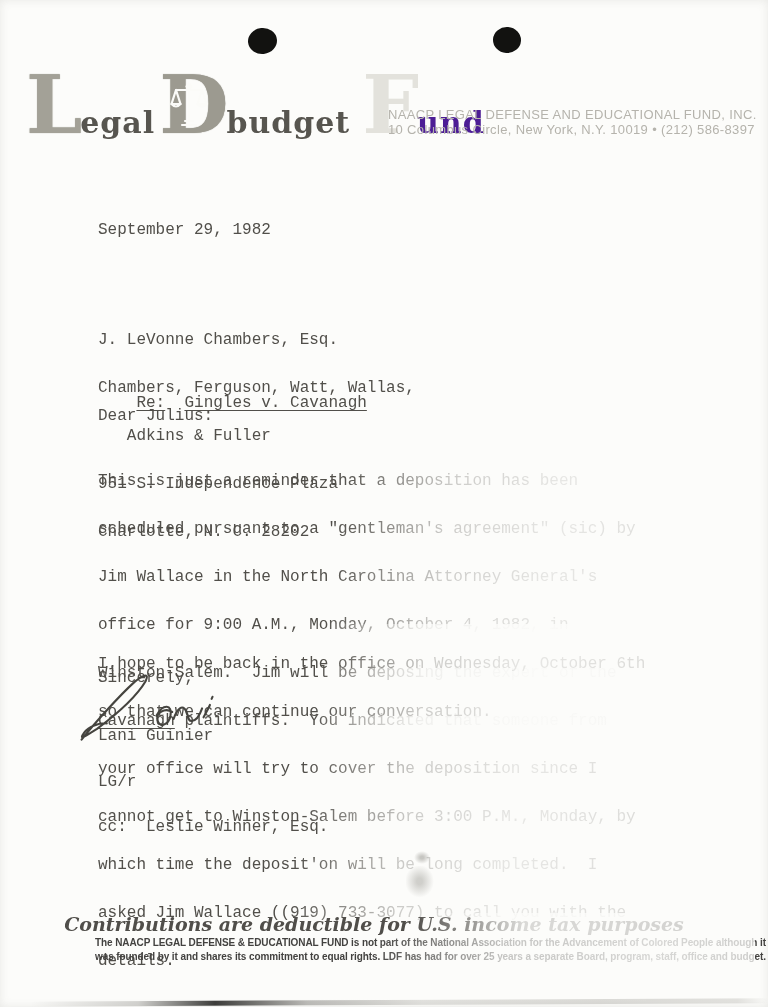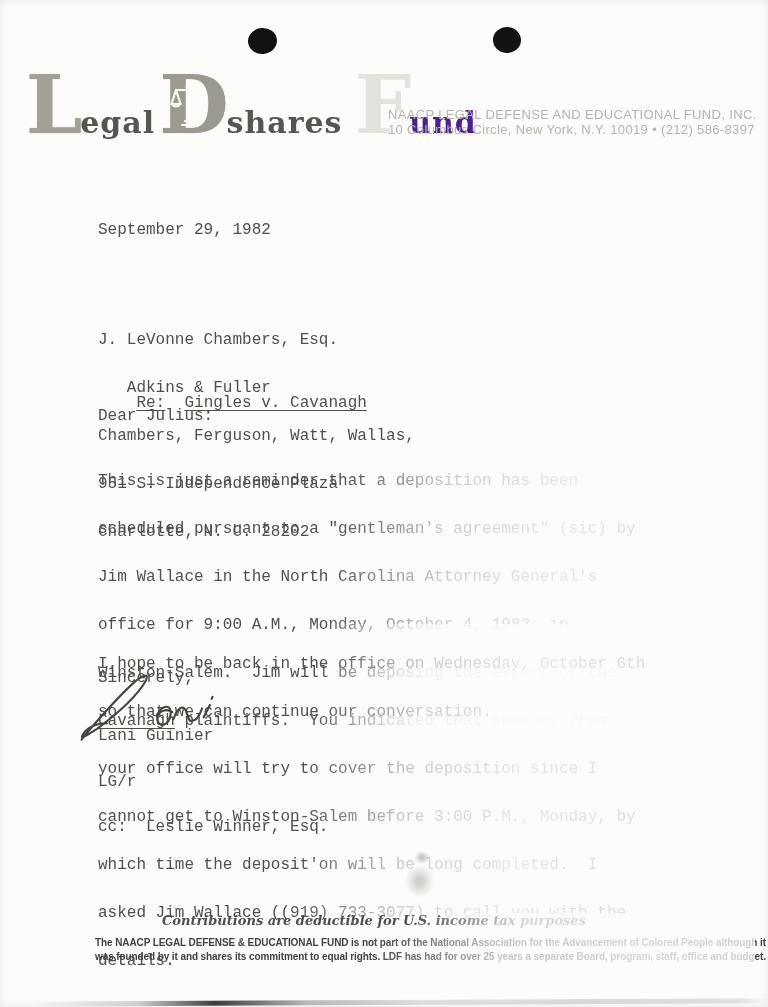--- a/index.html
+++ b/index.html
@@ -37,21 +37,21 @@
   .fade{}
   .fade::after{content:"";position:absolute;left:0;right:-10px;bottom:0;top:0;pointer-events:none;
       background:linear-gradient(97deg,rgba(252,252,250,0) 40%,rgba(252,252,250,.72) 58%,
       rgba(252,252,250,.88) 76%,rgba(252,252,250,.8) 100%);}
   .fade-skip1::after{top:16px;}
   .ul{text-decoration:underline;text-underline-offset:3px;text-decoration-thickness:1px;text-align:right;}
   .sig{position:absolute;left:72px;top:668px;}
   
   .taxnote{position:absolute;left:0;right:20px;top:913px;text-align:center;
       font-family:"DejaVu Serif",serif;font-style:italic;font-weight:700;
-      font-size:13px;color:#504e4a;}
+      font-size:19px;color:#504e4a;}
   .taxnote::after{content:"";position:absolute;left:0;right:0;top:0;bottom:0;pointer-events:none;
       background:linear-gradient(to right,rgba(252,252,250,0) 55%,rgba(252,252,250,.8) 70%,
       rgba(252,252,250,.75) 100%);}
   .disclaimer{position:absolute;left:95px;top:936px;width:660px;
       font-size:10px;line-height:13.5px;color:#434240;font-weight:700;
       letter-spacing:-.1px;white-space:nowrap;}
   .disclaimer::after{content:"";position:absolute;left:0;right:0;top:0;bottom:0;pointer-events:none;
       background:linear-gradient(95deg,rgba(252,252,250,0) 42%,rgba(252,252,250,.7) 62%,
       rgba(252,252,250,.8) 85%,rgba(252,252,250,.75) 100%);}
 </style>
@@ -72,36 +72,36 @@
           <path d="M6 9 H32"></path>
           <path d="M19 2.5 l2.5 3 -2.5 3 -2.5 -3 z"></path>
           <path d="M6 9 L1.5 23 H10.5 Z"></path>
           <path d="M32 9 L27.5 23 H36.5 Z"></path>
           <path d="M1.5 23 q4.5 5 9 0"></path>
           <path d="M27.5 23 q4.5 5 9 0"></path>
           <path d="M12 44 H26"></path>
           <path d="M15 40 H23"></path>
         </g>
       </svg></span>
-    <span class="small">shares</span>
+    <span class="small">budget</span>
     <span class="cap cap-f">F</span>
     <span class="small word-fund">und</span>
   </div>
 
   <div class="org">
     <div>NAACP LEGAL DEFENSE AND EDUCATIONAL FUND, INC.</div>
     <div>10 Columbus Circle, New York, N.Y. 10019 • (212) 586-8397</div>
   </div>
 
   <div class="tw" style="top:222px">September 29, 1982</div>
 
   <div class="tw" style="top:300px">
     <div>J. LeVonne Chambers, Esq.</div>
+    <div>Chambers, Ferguson, Watt, Wallas,</div>
     <div>   Adkins &amp; Fuller</div>
-    <div>Chambers, Ferguson, Watt, Wallas,</div>
     <div>951 S. Independence Plaza</div>
     <div>Charlotte, N. C. 28202</div>
   </div>
 
   <div class="tw" style="top:379px">
     <span class="ul">Re:</span><span>  </span><span class="ul">Gingles v. Cavanagh</span>
   </div>
 
   <div class="tw" style="top:408px">Dear Julius:</div>
 

